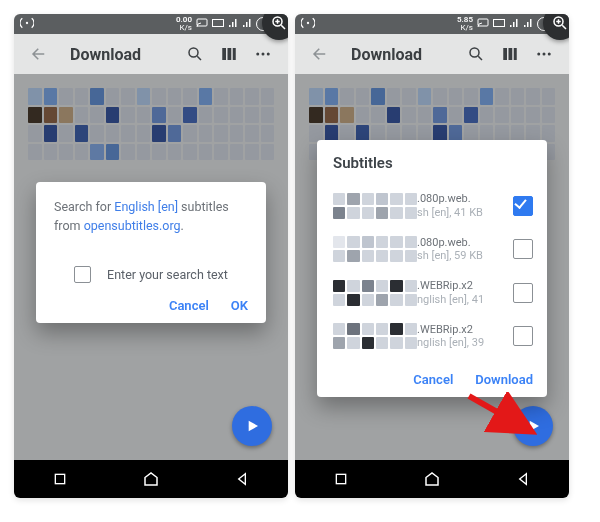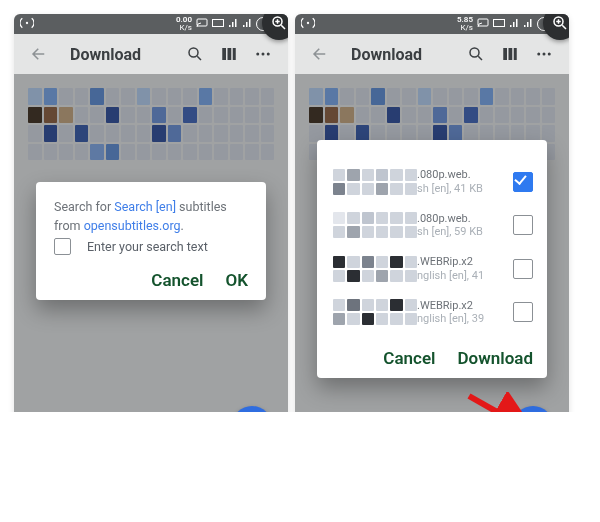--- a/index.html
+++ b/index.html
@@ -5,21 +5,21 @@
   html, body {
     margin: 0;
     padding: 0;
     background: #fff;
     font-family: -apple-system, BlinkMacSystemFont, "Segoe UI", Roboto, Arial, sans-serif;
     -webkit-font-smoothing: antialiased;
   }
   .stage {
     position: relative;
     width: 600px;
-    height: 412px;
+    height: 522px;
     background: #fff;
   }
   .shot {
     position: absolute;
     top: 14px;
     width: 274px;
     height: 484px;
     border-radius: 6px;
     box-shadow: 0 2px 6px rgba(0,0,0,.12);
     background: #fff;
@@ -119,32 +119,32 @@
     position: absolute;
     left: 22px; right: 22px;
     background: #fff; border-radius: 4px;
     box-shadow: 0 10px 22px rgba(0,0,0,.32);
     padding: 16px 18px 10px 18px;
   }
   .dialog.left-dialog { top: 168px; }
   .dialog h3 { margin: 0 0 12px 0; font-size: 15px; font-weight: 600; color: #3d4348; }
   .dlg-text { font-size: 12.5px; line-height: 1.5; color: #6d7278; }
   .link { color: #3f7ee8; }
-  .search-row { margin-top: 2px; display:flex; align-items:center; gap:16px; }
+  .search-row { margin-top: 30px; display:flex; align-items:center; gap:16px;justify-content:center; }
   .chk {
     width: 15px; height: 15px; border: 1.5px solid #8b9095; border-radius: 2px;
     flex: none; background:#fff;
   }
   .chk.checked { background:#2f7af0; border-color:#2f7af0; position:relative; }
   .chk.checked::after{
     content:""; position:absolute; left:3px; top:0px; width:5px; height:9px;
     border: solid #fff; border-width: 0 2px 2px 0; transform: rotate(40deg);
   }
   .dlg-actions { margin-top: 14px; display:flex; justify-content:flex-end; gap:22px; }
-  .dlg-btn { font-size: 17px; font-weight: 600; color:#14532d; cursor:pointer; }
+  .dlg-btn { font-size: 13px; font-weight: 600; color:#3b82f6; cursor:pointer; }
 
   
   .dialog.right-dialog { top: 126px; padding: 14px 14px 10px 16px; }
   .sub-list { margin-top: 6px; }
   .sub-item { display:flex; align-items:center; padding:8px 0; }
   .sub-preview {
     width: 84px; height: 26px; flex:none;
     display:grid; grid-template-columns:repeat(6,1fr); grid-template-rows:repeat(2,1fr); gap:2px;
   }
   .sub-preview i{ background:#cfd4dc; border-radius:1px; }
@@ -314,21 +314,21 @@
         </span>
       <span class="nav-btn">
           <svg width="16" height="16" viewBox="0 0 24 24" fill="none" stroke="#fff" stroke-width="2">
             <path d="M17 4L7 12l10 8z"></path>
           </svg>
         </span>
     </div>
 
     <div class="dialog left-dialog">
       <div class="dlg-text">
-        <span>Search for </span><span class="link">Search [en]</span><span> subtitles from </span><span class="link">opensubtitles.org</span><span>.</span>
+        <span>Search for </span><span class="link">English [en]</span><span> subtitles from </span><span class="link">opensubtitles.org</span><span>.</span>
       </div>
       <div class="search-row">
         <span class="chk"></span>
         <span class="dlg-text" style="color:#5b6169">Enter your search text</span>
       </div>
       <div class="dlg-actions">
         <span class="dlg-btn">Cancel</span>
         <span class="dlg-btn">OK</span>
       </div>
     </div>
@@ -490,20 +490,21 @@
           </svg>
         </span>
       <span class="nav-btn">
           <svg width="16" height="16" viewBox="0 0 24 24" fill="none" stroke="#fff" stroke-width="2">
             <path d="M17 4L7 12l10 8z"></path>
           </svg>
         </span>
     </div>
 
     <div class="dialog right-dialog">
+      <h3>Subtitles</h3>
       <div class="sub-list">
 
         <div class="sub-item">
           <div class="sub-preview">
             <i></i>
               <i style="background:#9ea4ad"></i>
               <i></i>
               <i style="background:#bfc5cf"></i>
               <i></i>
               <i></i>

